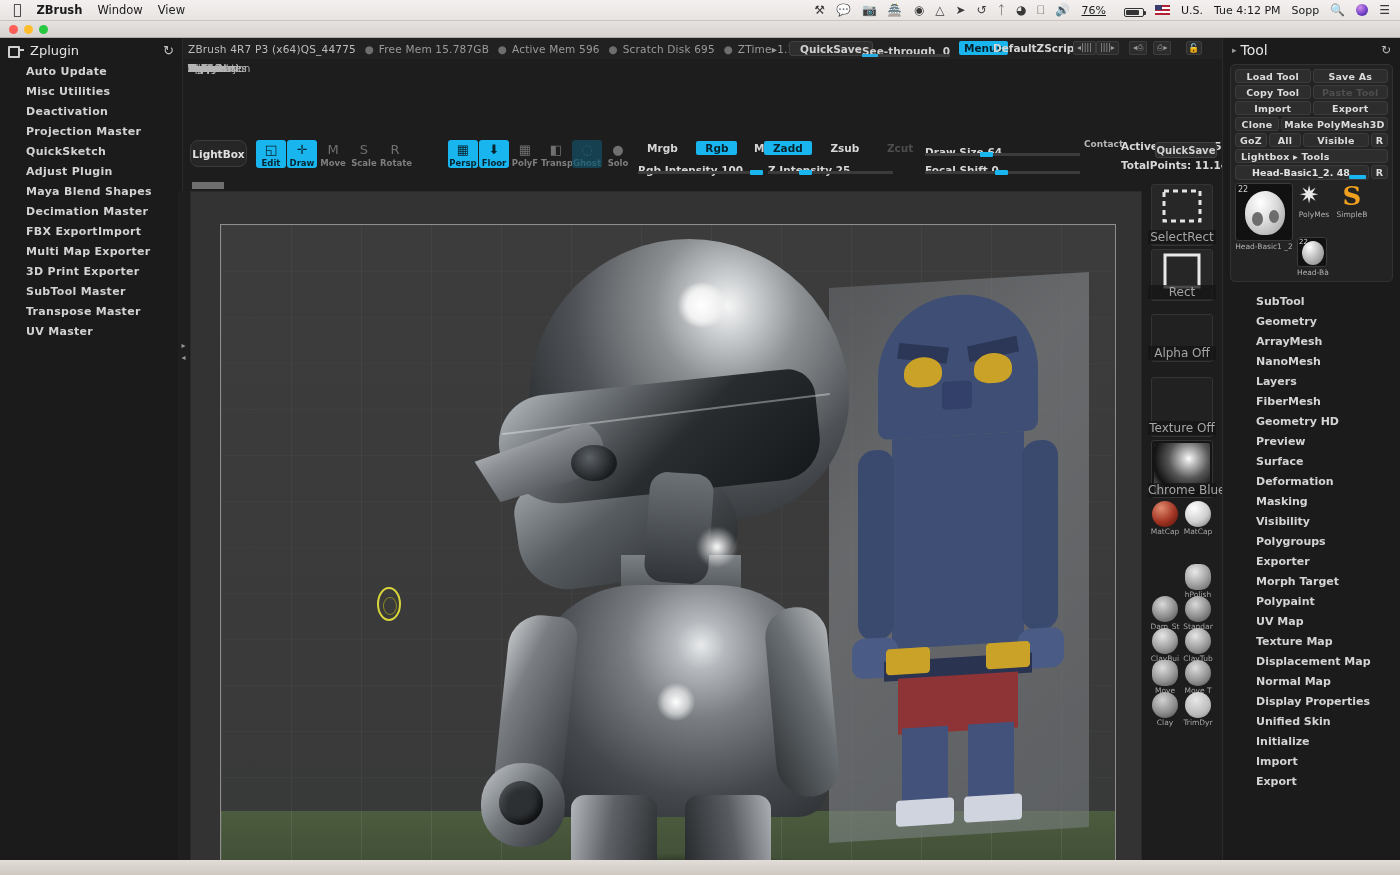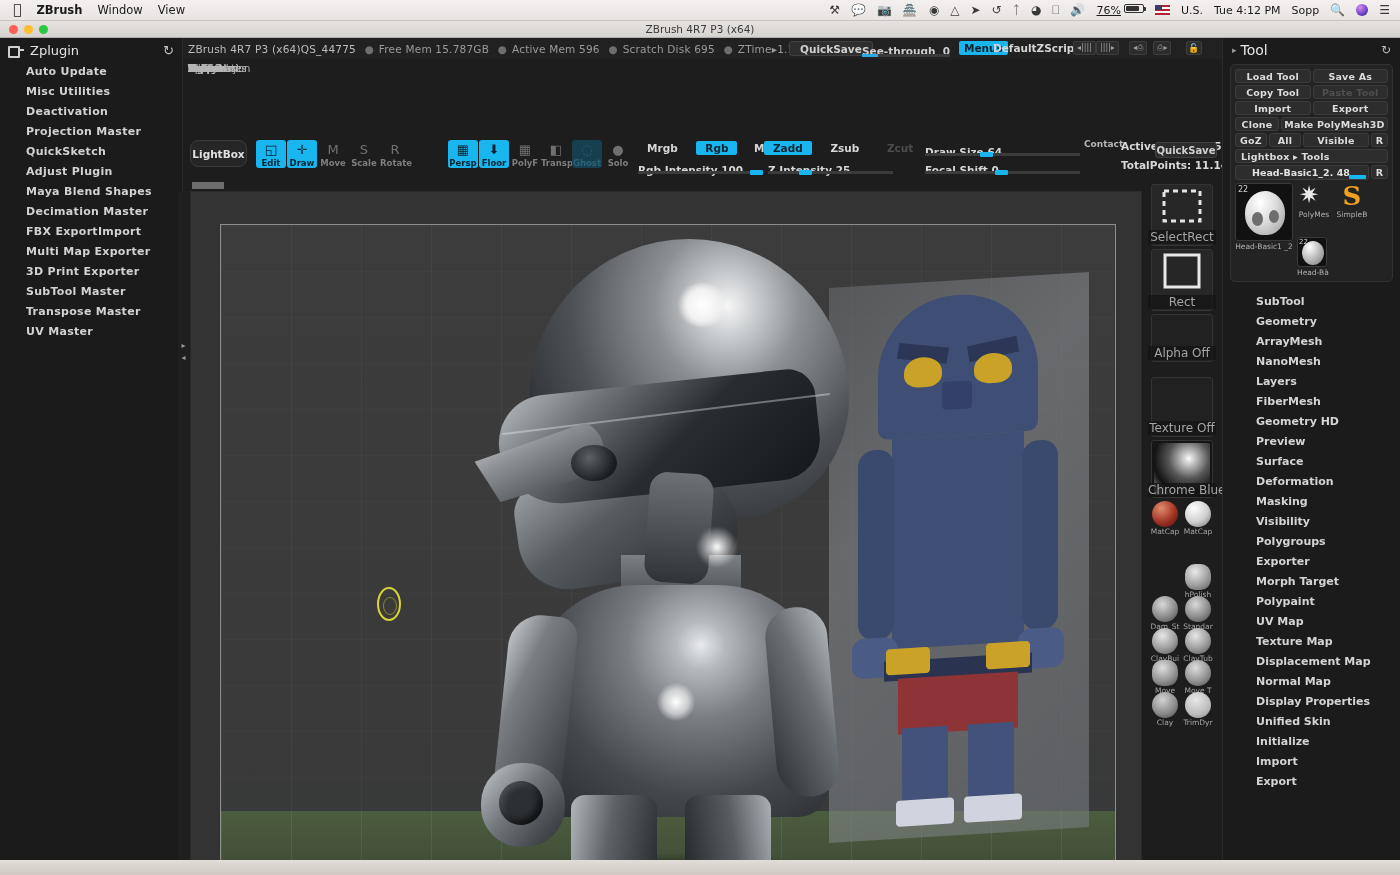--- a/index.html
+++ b/index.html
@@ -18,21 +18,21 @@
     background: linear-gradient(to bottom,#f3f0ef 0%,#e8e4e2 100%);
     border-bottom: 1px solid #c9c4c1;
     display: flex; align-items: center; color: #1a1a1a; font-size: 11.5px;
   }
   .macbar .left { display: flex; align-items: center; gap: 15px; padding-left: 13px; }
   .macbar .right { margin-left: auto; display: flex; align-items: center; gap: 11px; padding-right: 10px; font-size: 11px;}
   .apple-logo { font-size: 14px; line-height: 1; position: relative; top: -1px;}
   .mb-item { cursor: default; }
   .mb-item.bold { font-weight: bold; }
   .mb-icon { font-size: 12px; opacity: .85; display:inline-block; }
-  .mb-batt { display:flex; align-items:flex-start; gap:3px;text-decoration:underline; }
+  .mb-batt { display:flex; align-items:flex-end; gap:18px;text-decoration:underline; }
   .batt-shell { width: 20px; height: 9px; border: 1px solid #333; border-radius: 2px; position: relative; }
   .batt-shell::after { content:''; position:absolute; right:-3px; top:2px; width:2px; height:4px; background:#333; border-radius:0 1px 1px 0;}
   .batt-fill { position:absolute; left:1px; top:1px; bottom:1px; width:13px; background:#333; border-radius:1px;}
   .flag { width: 15px; height: 10px; background: linear-gradient(to bottom,#b22234 0 20%,#fff 20% 40%,#b22234 40% 60%,#fff 60% 80%,#b22234 80% 100%); position: relative; }
   .flag::before { content:''; position:absolute; left:0; top:0; width:7px; height:5px; background:#3c3b6e; }
   .siri { width:12px; height:12px; border-radius:50%; background: radial-gradient(circle at 35% 30%, #d38fe8, #6f3fc9 60%, #2a1e6b); }
 
   
   .titlebar {
     position: absolute; top: 21px; left: 0; width: 1400px; height: 17px;
@@ -254,21 +254,20 @@
       <span class="mb-icon">☰</span>
     </div>
   </div>
 
   <div class="titlebar">
     <div class="tl-dots">
       <span class="tl-dot r"></span>
       <span class="tl-dot y"></span>
       <span class="tl-dot g"></span>
     </div>
-    <div class="tl-title">ZBrush 4R7 P3 (x64)</div>
   </div>
 
   <div class="zwin">
 
     <div class="zinfo">
       <div class="memtxt">
         <span>ZBrush 4R7 P3 (x64)QS_44775</span>
         <span class="sep">●</span><span class="dim">Free Mem 15.787GB</span>
         <span class="sep">●</span><span class="dim">Active Mem 596</span>
         <span class="sep">●</span><span class="dim">Scratch Disk 695</span>
@@ -506,21 +505,21 @@
       <div class="brush-cursor"></div>
     </div>
 
     <div class="rshelf">
       <div class="sw" style="top:3px; height:62px;">
         <svg width="60" height="48" viewBox="0 0 60 48">
           <rect x="12" y="6" width="36" height="30" fill="none" stroke="#e4e4e4" stroke-width="3" stroke-dasharray="5 4"></rect>
         </svg>
         <span class="cap">SelectRect</span>
       </div>
-      <div class="sw" style="top:68px; height:62px;">
+      <div class="sw" style="top:68px; height:52px;">
         <svg width="60" height="48" viewBox="0 0 60 48">
           <rect x="13" y="5" width="34" height="32" fill="#262626" stroke="#e8e8e8" stroke-width="3"></rect>
         </svg>
         <span class="cap">Rect</span>
       </div>
       <div class="sw" style="top:133px; height:48px; background:#212121;">
         <span class="cap">Alpha Off</span>
       </div>
       <div class="sw" style="top:196px; height:60px; background:#212121;">
         <span class="cap">Texture Off</span>

